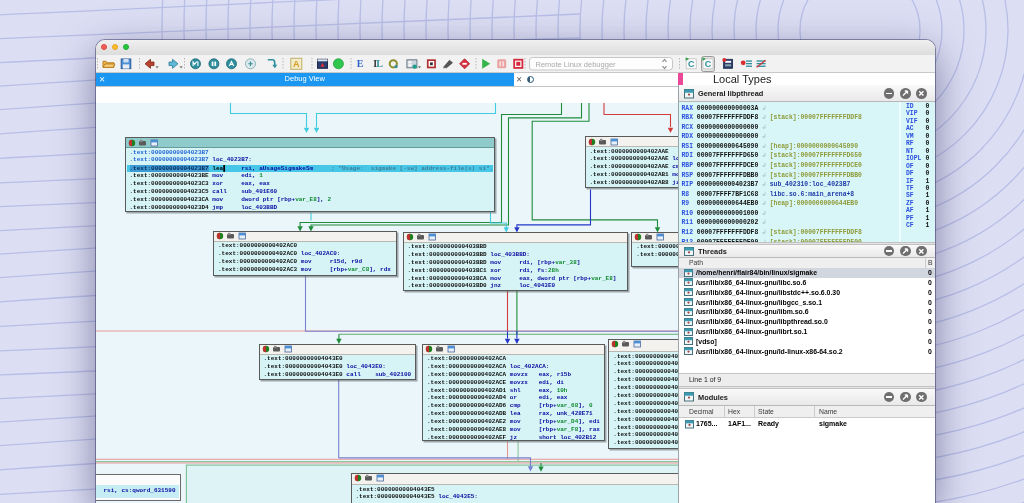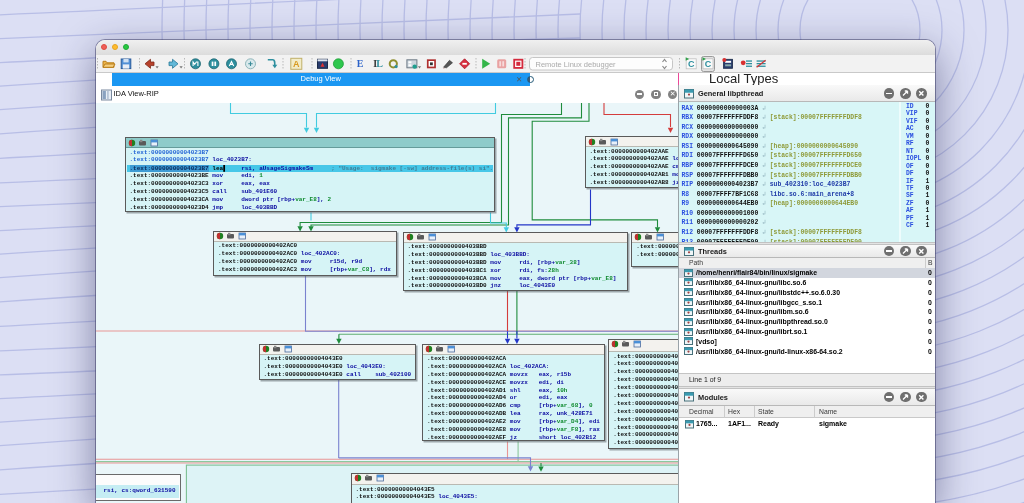--- a/index.html
+++ b/index.html
@@ -154,39 +154,25 @@
 <circle cx="647.2" cy="7.800000000000001" r="2.4" fill="#d83030"></circle>
 <rect x="650.0" y="5.4" width="6" height="1.3" fill="#2e8f9e"></rect>
 <rect x="650.0" y="8.0" width="6" height="1.3" fill="#2e8f9e"></rect>
 <rect x="650.0" y="10.600000000000001" width="6" height="1.3" fill="#2e8f9e"></rect>
 <rect x="660.6" y="5.4" width="9" height="1.3" fill="#2e8f9e"></rect>
 <rect x="660.6" y="8.0" width="9" height="1.3" fill="#2e8f9e"></rect>
 <rect x="660.6" y="10.600000000000001" width="9" height="1.3" fill="#2e8f9e"></rect>
 <line x1="660.6" y1="12.3" x2="669.6" y2="5.300000000000001" stroke="#d83030" stroke-width="1.2"></line>
 </svg>
 <div class="abs" style="left:95.5px;top:73px;width:839.5px;height:12.5px;background:#fff;border-bottom:1px solid #c3c6c9;">
-<div class="abs" style="left:0;top:0;width:418.5px;height:12.5px;background:#1b97f2;color:#fff;font-size:7.5px;line-height:12.5px;text-align:center;margin-left:16px;">Debug View</div>
+<div class="abs" style="left:0;top:0;width:418.5px;height:12.5px;background:#1b97f2;color:#fff;font-size:7.5px;line-height:12.5px;text-align:center;">Debug View</div>
 <div class="abs" style="left:3.5px;top:0.5px;color:#fff;font-size:7.5px;line-height:12px;">✕</div>
 <div class="abs" style="left:420.5px;top:0.5px;color:#555;font-size:7.5px;line-height:12px;">✕</div>
 <div class="abs" style="left:431px;top:2.7px;width:7.2px;height:7.2px;border-radius:50%;border:1.4px solid #245a78;background:linear-gradient(90deg,#3a5a78 50%,#fff 50%);box-sizing:border-box;"></div>
-<div class="abs" style="left:582.5px;top:0;width:236px;height:12.5px;background:#fff;border-left:1px solid #ec4899;color:#222;font-size:13px;line-height:12.5px;box-sizing:border-box;"><span style="margin-left:30px;">Local Types</span></div>
-</div>
-<div class="abs" style="left:95.5px;top:86px;width:582.5px;height:16.5px;background:#fff;border-bottom:1px solid #b9bcbe;">
-<svg class="abs" width="12" height="12" style="left:5px;top:2.5px">
-        <rect x="0.5" y="1" width="10" height="10" fill="#e8eef5" stroke="#7a8aa0" stroke-width="1"></rect>
-        <rect x="1.5" y="2" width="3.4" height="8" fill="#8aa2c0"></rect>
-        <rect x="6" y="2" width="1.8" height="8" fill="#b8c6d8"></rect>
-      </svg>
-<div class="abs" style="left:18px;top:0;font-size:7.5px;line-height:16.5px;color:#111;">IDA View-RIP</div>
-<div class="abs" style="left:539.3px;top:3.5px;width:9.4px;height:9.4px;border-radius:50%;background:#828282;"></div>
-<div class="abs" style="left:541.6px;top:7.3px;width:4.8px;height:1.4px;background:#fff;"></div>
-<div class="abs" style="left:555.8px;top:3.5px;width:9.4px;height:9.4px;border-radius:50%;background:#828282;"></div>
-<div class="abs" style="left:558.3px;top:5.8px;width:4.4px;height:4.4px;border:1.1px solid #fff;box-sizing:border-box;"></div>
-<div class="abs" style="left:572.3px;top:3.5px;width:9.4px;height:9.4px;border-radius:50%;background:#828282;"></div>
-<div class="abs" style="left:574.2px;top:3.4px;color:#fff;font-size:7px;line-height:9.4px;">✕</div>
+<div class="abs" style="left:582.5px;top:0;width:236px;height:12.5px;background:#fff;border-left:5px solid #ec4899;color:#222;font-size:11px;line-height:12.5px;box-sizing:border-box;"><span style="margin-left:30px;">Local Types</span></div>
 </div>
 <div class="abs" style="left:95.5px;top:102.5px;width:582.5px;height:400.5px;background:#eaf6f9;overflow:hidden;">
 <svg class="abs" width="583" height="401" style="left:0;top:0">
 <rect x="90.4" y="362.1" width="492.1" height="39" fill="#ddf3f6" stroke="#7cbf92" stroke-width="1.1"></rect>
 <path d="M0,228 H583" fill="none" stroke="#e89595" stroke-width="1.2"></path>
 <path d="M209.5,173 V228.3 H583" fill="none" stroke="#7a82cf" stroke-width="1.1"></path>
 <path d="M242.9,231.3 H583" fill="none" stroke="#5fae72" stroke-width="1.1"></path>
 <path d="M242.9,231.3 V236" fill="none" stroke="#1f8c3c" stroke-width="1.1"></path>
 <path d="M240.20000000000002,235.8 L245.6,235.8 L242.9,241 Z" fill="#1f8c3c"></path>
 <path d="M134.5,0 V10.5 H210.5 V24.5" fill="none" stroke="#41cbe0" stroke-width="1.1"></path>

